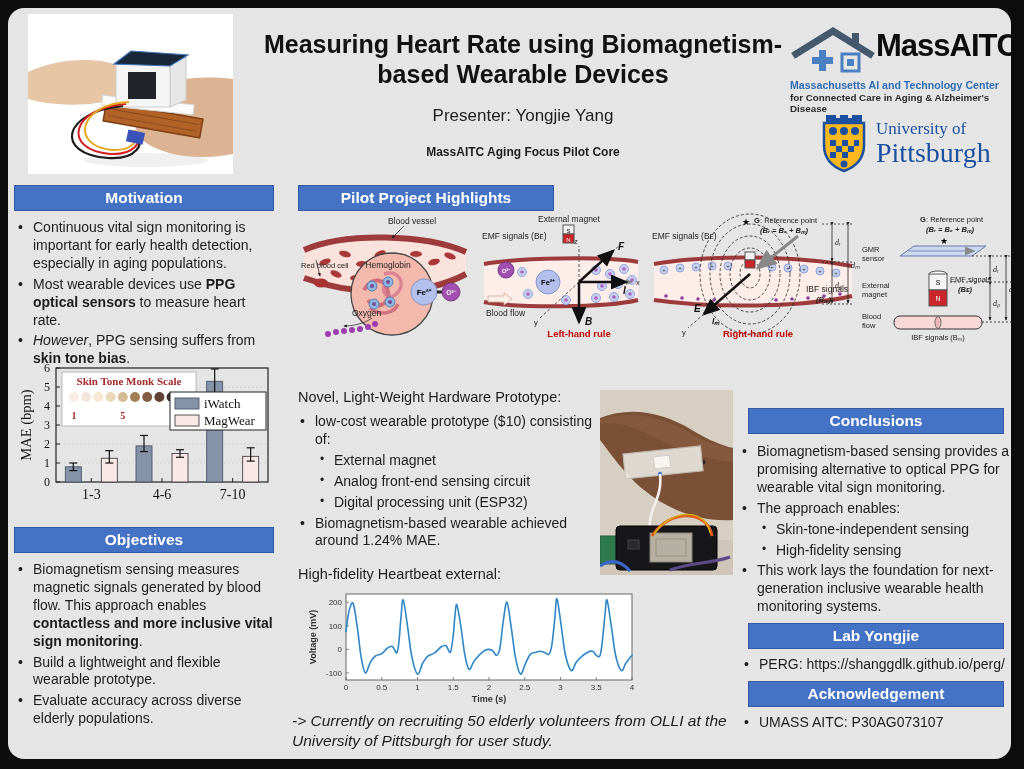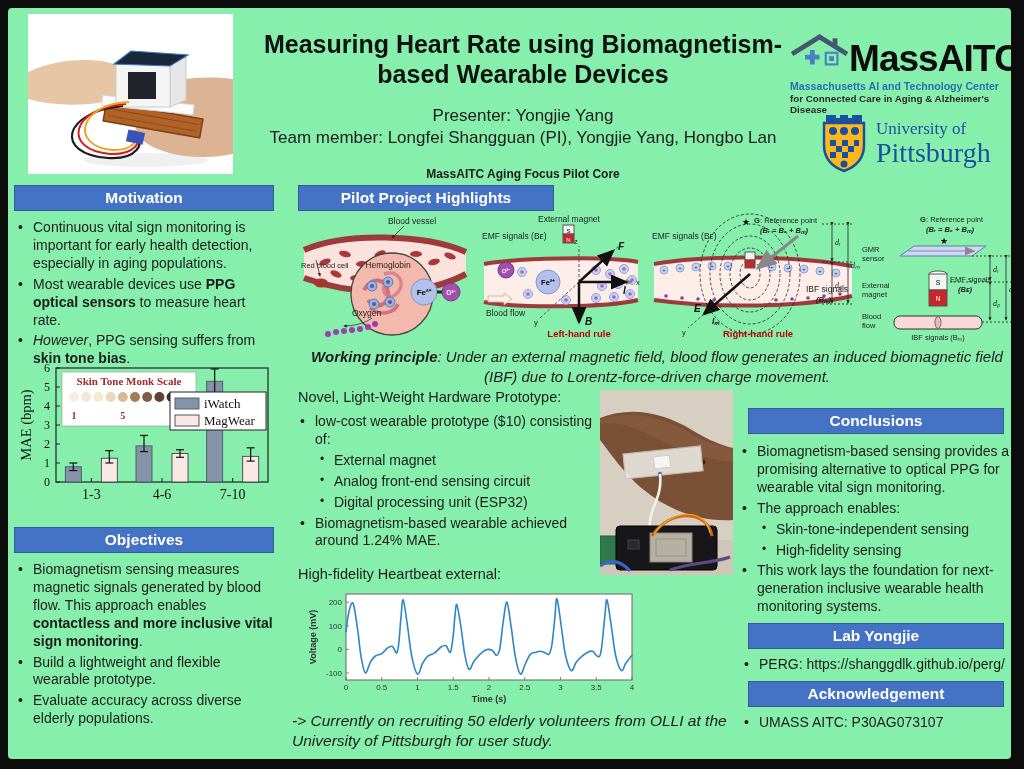--- a/index.html
+++ b/index.html
@@ -1,35 +1,35 @@
 <!DOCTYPE html>
 <html><head>
 <meta charset="utf-8">
 <style>
   html,body{margin:0;padding:0;width:1024px;height:769px;background:#0c0c0c;overflow:hidden;}
   body{font-family:"Liberation Sans", sans-serif;color:#1d1d1d;}
-  .poster{position:absolute;left:8px;top:8px;right:13px;bottom:10px;background:#86efac;border-radius:4px;overflow:hidden;}
+  .poster{position:absolute;left:8px;top:8px;right:13px;bottom:10px;background:#e5e5e5;border-radius:16px;overflow:hidden;}
   .abs{position:absolute;}
   .hdr-bar{background:#4472c4;border:1px solid #35589e;color:#fff;font-weight:bold;font-size:15.5px;text-align:center;padding:3px 0;box-sizing:border-box;}
   .title{font-size:25px;font-weight:bold;text-align:center;line-height:1.18;color:#111;}
   .sub1{font-size:17px;text-align:center;margin-top:17px;}
   .sub2{font-size:17px;text-align:center;margin-top:2px;}
   .sub3{font-size:12px;font-weight:bold;text-align:center;margin-top:19px;}
   .list{font-size:14px;line-height:1.28;}
   .li{display:flex;margin:3px 0;}
   .li .bullet{flex:none;width:15px;}
   .li.lvl2{margin-left:20px;}
   .li.lvl2 .bullet{width:14px;font-size:12px;}
   .plain{font-size:14.5px;}
   .wp{font-size:15px;text-align:center;line-height:1.3;}
   .wp span{font-style:italic;}
   .recruit{font-size:15.5px;font-style:italic;line-height:1.3;}
   
   .maitc{display:flex;align-items:flex-start;}
-  .maitc-word{font-size:37px;font-weight:bold;color:#0d0d0d;letter-spacing:-1px;line-height:1;margin-top:16px;}
+  .maitc-word{font-size:31px;font-weight:bold;color:#0d0d0d;letter-spacing:-1px;line-height:1;margin-top:6px;}
   .maitc-t1{color:#2e6db4;font-weight:bold;font-size:10.6px;margin-top:3px;}
   .maitc-t2{color:#2b2b2b;font-weight:bold;font-size:9.8px;margin-top:1px;}
   
   .pitt{display:flex;align-items:center;}
   .pitt-txt{font-family:"Liberation Serif", serif;color:#1b4f9f;line-height:1;margin-left:8px;}
   .pitt-l1{font-size:17px;}
   .pitt-l2{font-size:28px;margin-top:2px;}
   svg text{font-family:"Liberation Sans", sans-serif;}
   .sv-lbl{font-size:8.5px;fill:#222;}
   .sv-sm{font-size:7.5px;fill:#222;}
@@ -70,21 +70,20 @@
     <polygon points="86,50 103,37 160,41 142,52" fill="#18273a" stroke="#3d74b8" stroke-width="1.2"></polygon>
     <path d="M95,92 C34,98 26,140 80,144 C108,146 118,130 108,118" fill="none" stroke="#1d1d1d" stroke-width="2.2"></path>
     <path d="M98,90 C42,94 34,136 82,140 C106,141 116,128 107,117" fill="none" stroke="#d42020" stroke-width="2"></path>
     <path d="M101,88 C50,90 42,132 84,136 C104,137 113,126 106,116" fill="none" stroke="#e8a81e" stroke-width="2"></path>
     <rect x="99" y="117" width="17" height="12" fill="#3952b8" transform="rotate(12 107 123)"></rect>
   </svg>
 
   <div class="abs" style="left:225px;top:22px;width:580px">
     <div class="title">Measuring Heart Rate using Biomagnetism-based Wearable Devices</div>
     <div class="sub1">Presenter: Yongjie Yang</div>
-    <div class="sub2">Team member: Longfei Shangguan (PI), Yongjie Yang, Hongbo Lan</div>
     <div class="sub3">MassAITC Aging Focus Pilot Core</div>
   </div>
 
   <div class="abs" style="left:782px;top:16px;width:230px">
     <div class="maitc">
       <svg width="86" height="52" viewBox="0 0 86 52">
         <polyline points="6,30 43,7 80,30" fill="none" stroke="#44586e" stroke-width="7" stroke-linecap="square"></polyline>
         <rect x="62" y="9" width="7" height="12" fill="#44586e"></rect>
         <path d="M22,33 h7 v-7 h7 v7 h7 v7 h-7 v7 h-7 v-7 h-7 Z" fill="#4a7fc1"></path>
         <rect x="52" y="30" width="17" height="17" fill="none" stroke="#4a7fc1" stroke-width="3"></rect>
@@ -459,21 +458,20 @@
         <line x1="130" y1="46" x2="130" y2="68" marker-start="url(#ahs)" marker-end="url(#ahs)"></line>
         <line x1="146" y1="46" x2="146" y2="108" marker-start="url(#ahs)" marker-end="url(#ahs)"></line>
         <line x1="130" y1="73" x2="130" y2="108" marker-start="url(#ahs)" marker-end="url(#ahs)"></line>
       </g>
       <text x="133" y="60" class="sv-dim">dᵣ</text>
       <text x="149" y="80" class="sv-dim">dₘ</text>
       <text x="133" y="94" class="sv-dim">dₚ</text>
     </g>
   </svg>
 
-  <div class="abs wp" style="left:292px;top:339px;width:714px"><span style="font-weight: bold; font-style: italic;">Working principle</span><span style="font-style: italic;">: Under an external magnetic field, blood flow generates an induced biomagnetic field (IBF) due to Lorentz-force-driven charge movement.</span></div>
 
   <div class="abs plain" style="left:290px;top:381px;width:300px">Novel, Light-Weight Hardware Prototype:</div>
   <div class="abs list rich" style="left:292px;top:402px;width:300px">
       <div class="li lvl1">
         <span class="bullet">•</span>
         <span class="litext"><span>low-cost wearable prototype ($10) consisting of:</span></span>
       </div>
       <div class="li lvl2">
         <span class="bullet">•</span>
         <span class="litext"><span>External magnet</span></span>

